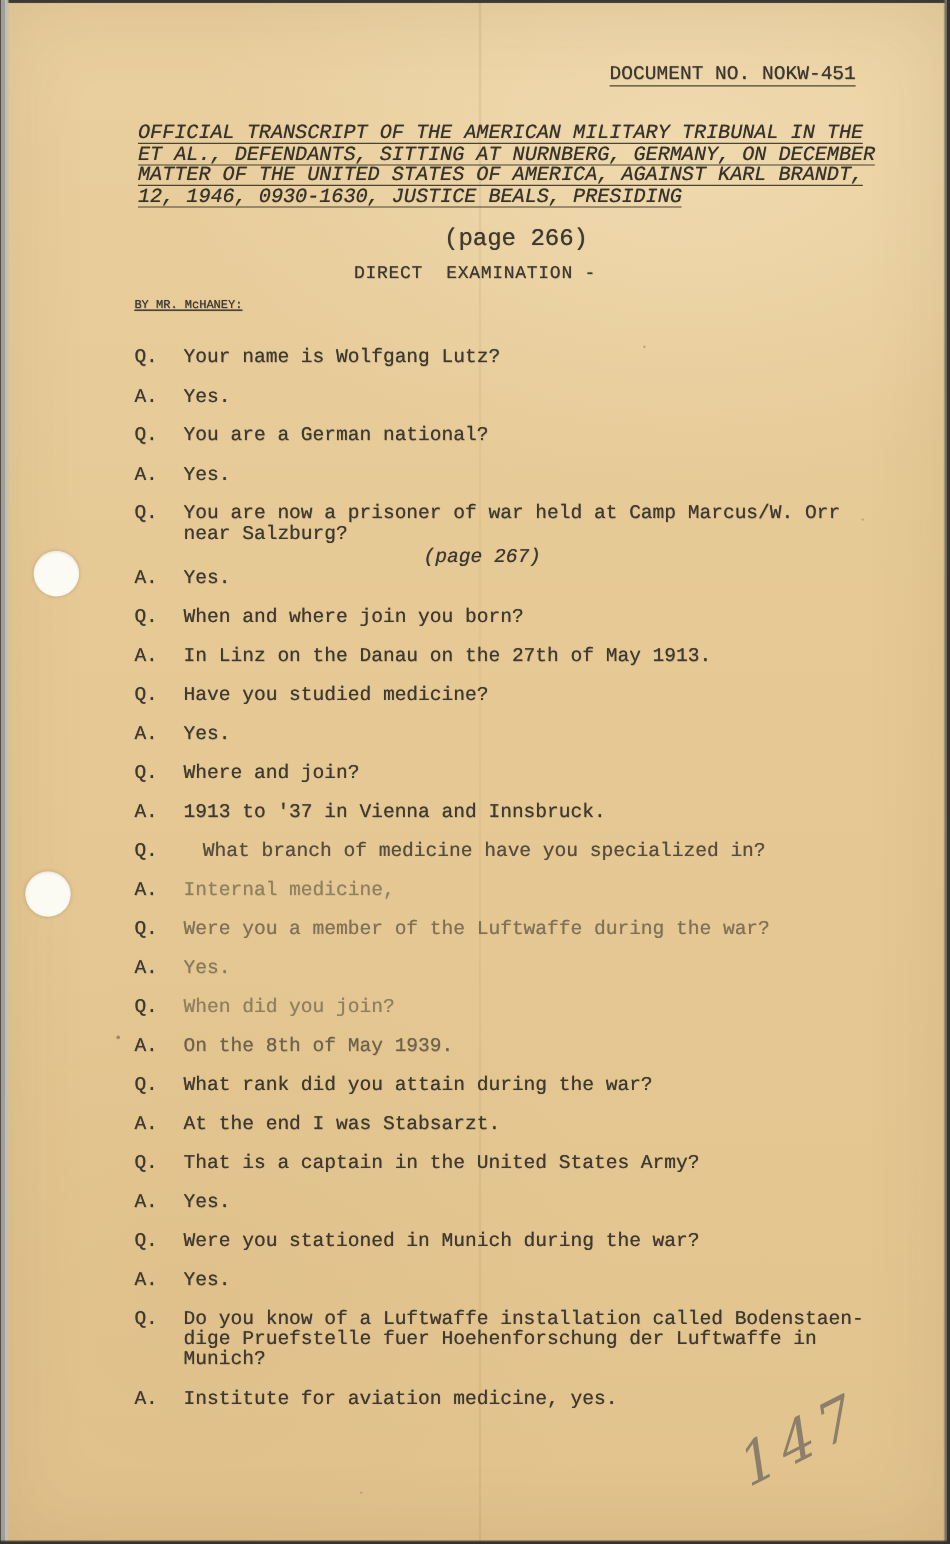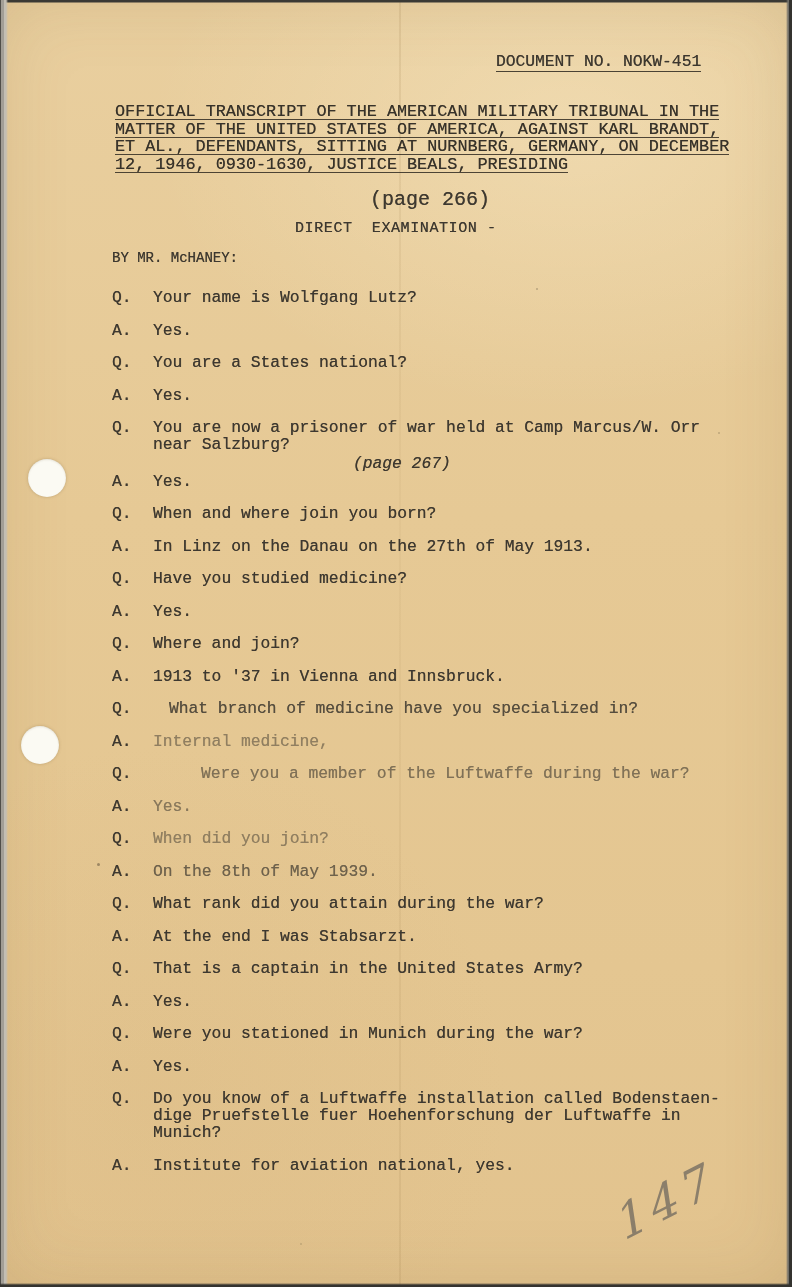--- a/index.html
+++ b/index.html
@@ -28,48 +28,48 @@
   .edge.bottom { left:0; bottom:0; width:100%; height:4px;
     background:linear-gradient(0deg,#34332f 0 2px, rgba(52,51,47,0)); }
   .crease { position:absolute; left:399px; top:0; width:2px; height:100%;
     background:linear-gradient(180deg, rgba(140,108,60,.14), rgba(140,108,60,.05) 40%, rgba(140,108,60,.12));
     pointer-events:none; }
 
   
   .ink { text-shadow: 0 0 .6px rgba(56,50,40,.65), .4px .4px 0 rgba(56,50,40,.18); }
 
   
-  #doc-number { position:absolute; left:496px; top:52px; font-size:16.3px; }
+  #doc-number { position:absolute; left:508px; top:52px; font-size:16.3px; }
   .underlined { display:inline-block; line-height:16px; padding-bottom:1px;
     border-bottom:1.8px solid rgba(51,45,35,.88); }
 
   
   #tribunal-header { position:absolute; left:115px; top:102px; font-size:16.8px; color:#37322a; }
   #tribunal-header .hline { display:block; height:17.6px; white-space:pre; }
   #tribunal-header .hline > span { display:inline-block; line-height:15.2px;
-    border-bottom:1.9px solid rgba(48,42,33,.85); }
+    border-bottom:1.9px solid rgba(48,42,33,.85);font-style:italic; }
 
   .centered-marker { position:absolute; font-size:20px; white-space:pre; }
   #page-marker-266 { left:370px; top:188px; }
   #section-title { position:absolute; left:295px; top:220px; font-size:15px;
     letter-spacing:.6px; white-space:pre; }
-  #examiner-byline { position:absolute; left:112px; top:250px; font-size:14px; white-space:pre; }
+  #examiner-byline { position:absolute; left:112px; top:250px; font-size:10px; white-space:pre;text-decoration:underline; }
 
   
   #transcript { position:absolute; left:112px; top:289px; width:640px;
     display:flex; flex-direction:column; font-size:16.3px; }
   .qa-row { display:flex; align-items:flex-start; margin-bottom:15.5px; line-height:17px; }
   .qa-row .lbl { width:41px; flex:0 0 41px; }
   .qa-row .txt { width:578px; white-space:pre-wrap; }
   #page-marker-267 { position:static; margin:-14px 0 1px 241px; line-height:17px; white-space:pre;font-style:italic; }
 
   
   .fade-85 .txt { opacity:.85;margin-left:16px; }
   .fade-70 .txt { opacity:.70; filter:blur(.15px); }
-  .fade-60 .txt { opacity:.60; filter:blur(.2px);margin-left:48px; }
+  .fade-60 .txt { opacity:.60; filter:blur(.2px); }
   .fade-55 .txt { opacity:.55; filter:blur(.2px); }
   .fade-50 .txt { opacity:.50; filter:blur(.25px); }
 
   
   .hole { position:absolute; border-radius:50%; background:#fbfaf3; z-index:5;
     box-shadow: inset 0 1px 2px rgba(90,70,40,.12), 0 0 3px rgba(120,95,55,.35); }
   #hole-top { left:28px; top:459px; width:38px; height:38px; }
   #hole-bottom { left:21px; top:726px; width:38px; height:38px; }
 
   
@@ -95,43 +95,43 @@
   <div class="edge right"></div>
   <div class="edge bottom"></div>
   <div class="crease"></div>
 
   <div id="doc-number" class="ink">
     <span class="underlined">DOCUMENT NO. NOKW-451</span>
   </div>
 
   <div id="tribunal-header" class="ink">
     <span class="hline"><span>OFFICIAL TRANSCRIPT OF THE AMERICAN MILITARY TRIBUNAL IN THE</span></span>
+    <span class="hline"><span>ET AL., DEFENDANTS, SITTING AT NURNBERG, GERMANY, ON DECEMBER</span></span>
     <span class="hline"><span>MATTER OF THE UNITED STATES OF AMERICA, AGAINST KARL BRANDT,</span></span>
-    <span class="hline"><span>ET AL., DEFENDANTS, SITTING AT NURNBERG, GERMANY, ON DECEMBER</span></span>
     <span class="hline"><span>12, 1946, 0930-1630, JUSTICE BEALS, PRESIDING</span></span>
   </div>
 
   <div id="page-marker-266" class="centered-marker ink">(page 266)</div>
 
   <div id="section-title" class="ink">DIRECT  EXAMINATION -</div>
 
   <div id="examiner-byline" class="ink">BY MR. McHANEY:</div>
 
   <div id="transcript" class="ink">
     <div class="qa-row">
         <span class="lbl">Q.</span>
         <span class="txt">Your name is Wolfgang Lutz?</span>
       </div>
     <div class="qa-row">
         <span class="lbl">A.</span>
         <span class="txt">Yes.</span>
       </div>
     <div class="qa-row">
         <span class="lbl">Q.</span>
-        <span class="txt">You are a States national?</span>
+        <span class="txt">You are a German national?</span>
       </div>
     <div class="qa-row">
         <span class="lbl">A.</span>
         <span class="txt">Yes.</span>
       </div>
     <div class="qa-row">
         <span class="lbl">Q.</span>
         <span class="txt">You are now a prisoner of war held at Camp Marcus/W. Orr near Salzburg?</span>
       </div>
 
@@ -212,21 +212,21 @@
     <div class="qa-row">
         <span class="lbl">A.</span>
         <span class="txt">Yes.</span>
       </div>
     <div class="qa-row">
         <span class="lbl">Q.</span>
         <span class="txt">Do you know of a Luftwaffe installation called Bodenstaen-dige Pruefstelle fuer Hoehenforschung der Luftwaffe in Munich?</span>
       </div>
     <div class="qa-row">
         <span class="lbl">A.</span>
-        <span class="txt">Institute for aviation national, yes.</span>
+        <span class="txt">Institute for aviation medicine, yes.</span>
       </div>
   </div>
 
   <div id="hole-top" class="hole"></div>
   <div id="hole-bottom" class="hole"></div>
 
   <div id="handwritten-page-number">147</div>
 
   <div id="speck-1" class="speck"></div>
   <div id="speck-2" class="speck"></div>

